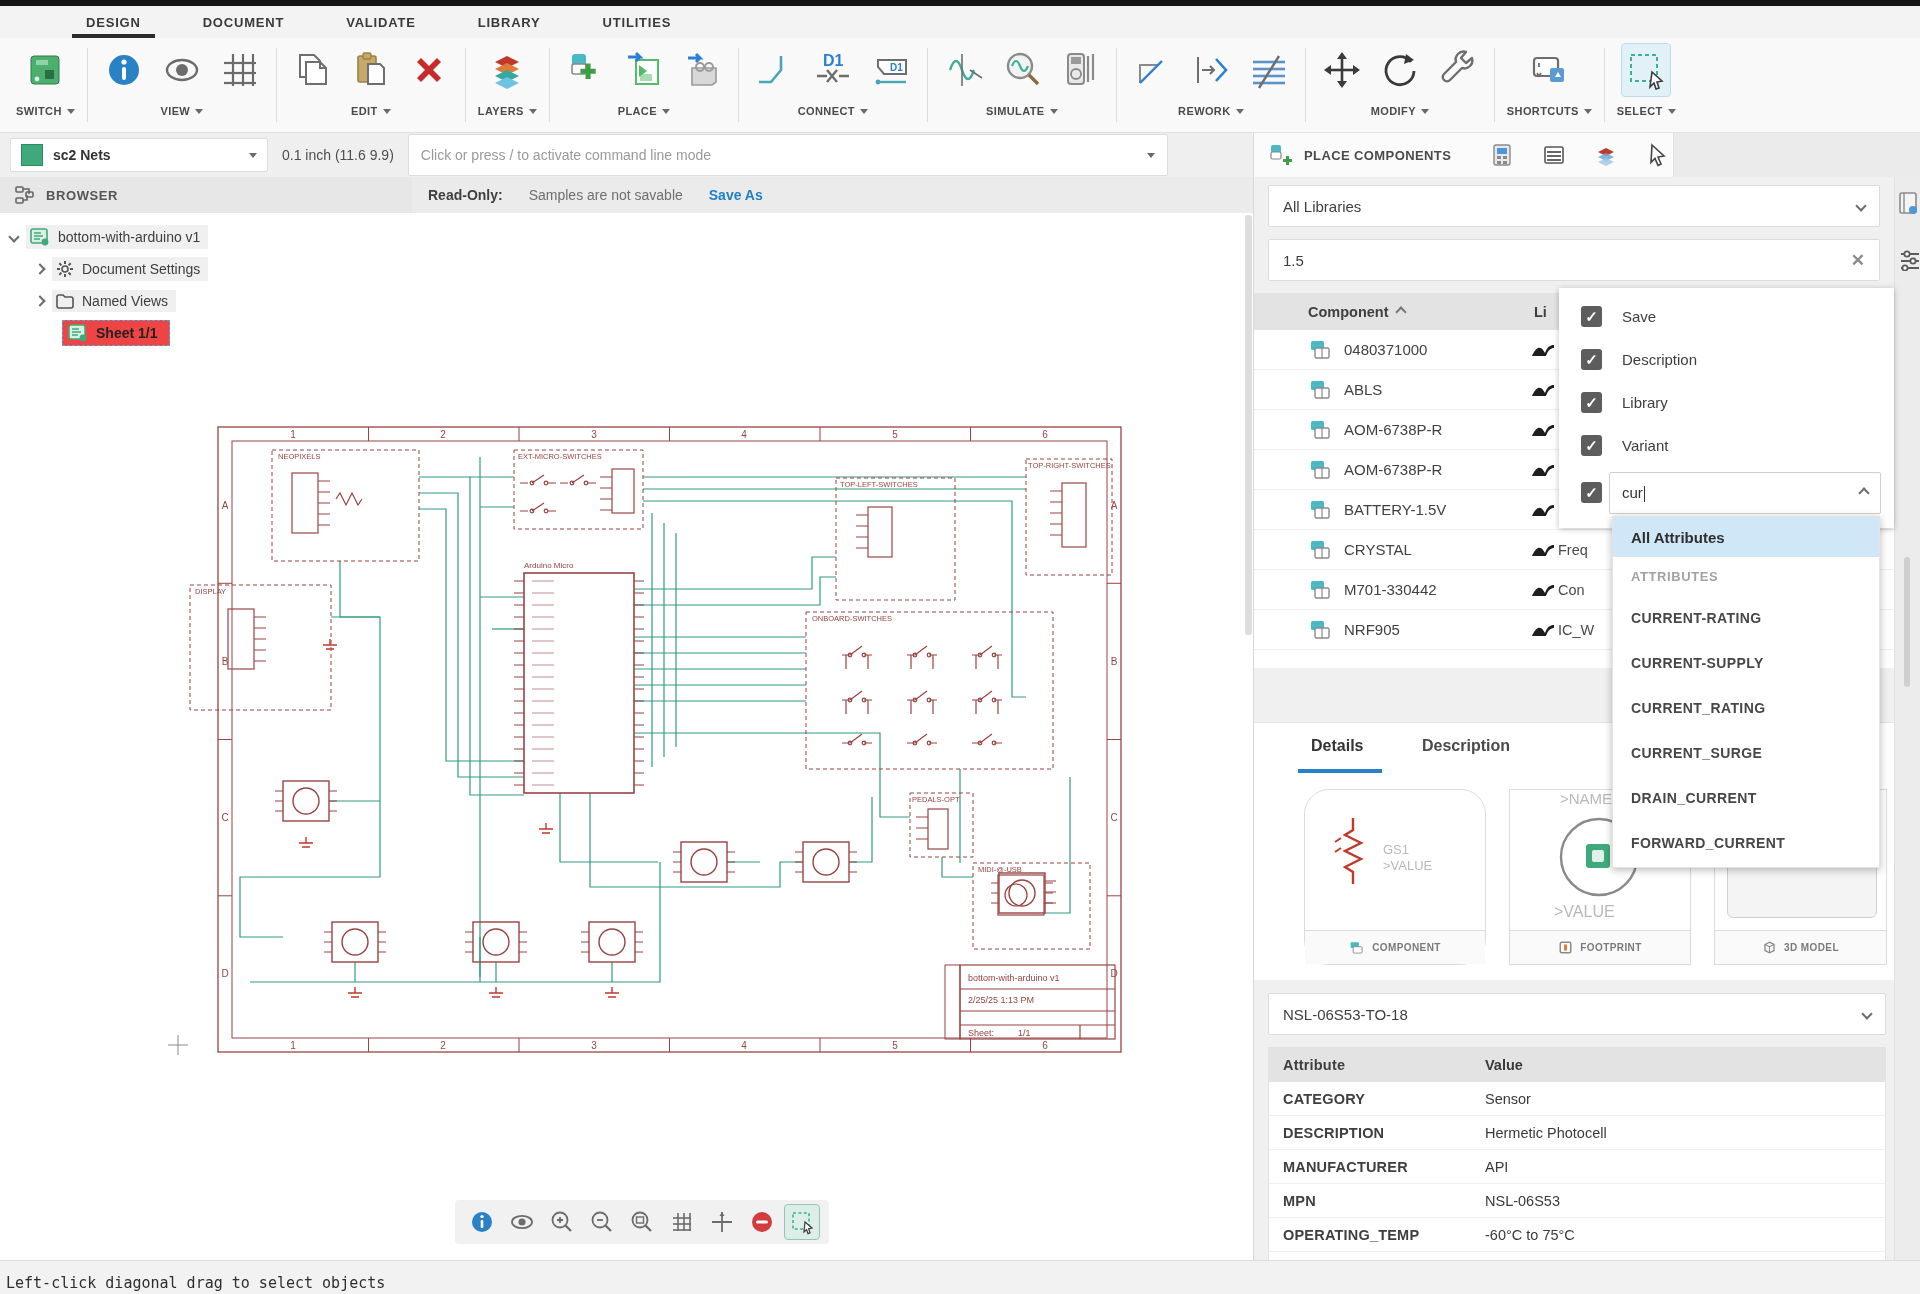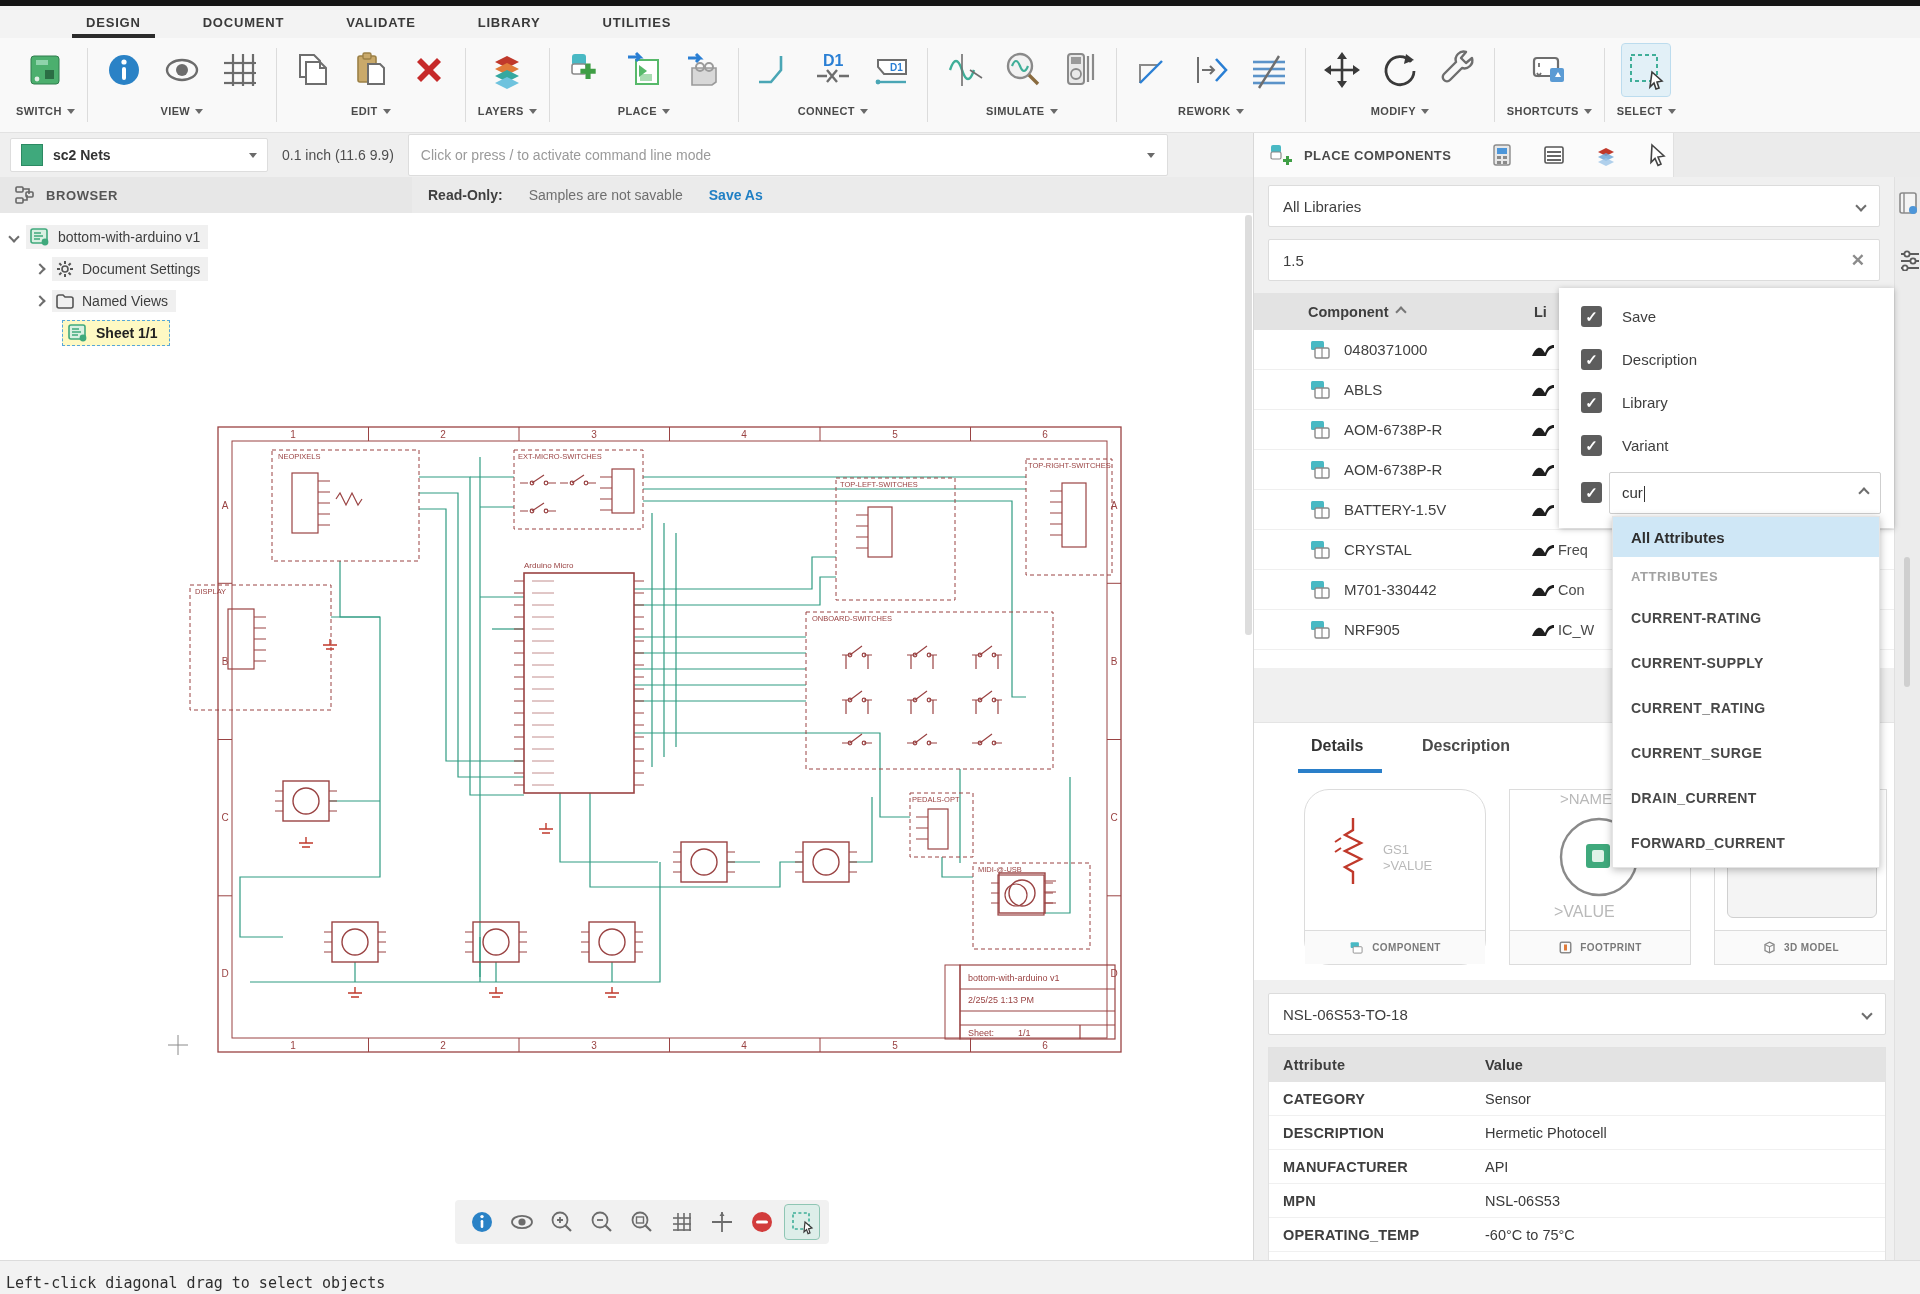--- a/index.html
+++ b/index.html
@@ -66,21 +66,21 @@
   #browser-head span { font-size:13px; font-weight:700; letter-spacing:.6px; color:#555; }
   #readonly { display:flex; align-items:center; gap:26px; padding-left:16px; font-size:14px; }
   #ro-label { font-weight:700; color:#3f3f3f; }
   #ro-msg { color:#6f6f6f; }
   #ro-action { color:#1f7fc4; font-weight:700; }
 
   #browser-tree { left:10px; top:44px; width:300px; }
   .trow { display:flex; align-items:center; gap:8px; height:32px; font-size:14px; color:#3e3e3e; }
   .trow .bg { background:rgba(238,238,238,.9); padding:3px 8px 3px 4px; display:flex; align-items:center; gap:8px; }
   .indent1 { margin-left:26px; } .indent2 { margin-left:52px; }
-  #sheet-item { background:#fef9c3; border:1px dashed #57a7d9; padding:3px 12px 3px 5px;
+  #sheet-item { background:#ef4444; border:1px dashed #57a7d9; padding:3px 12px 3px 5px;
     display:flex; align-items:center; gap:8px; font-weight:700; color:#222; }
 
   #schematic { left:0; top:0; }
 
   #canvas-toolbar { left:455px; top:1023px; height:44px; background:#f1f1f1; border-radius:4px;
     display:flex; align-items:center; gap:6px; padding:0 10px; }
   .cbtn { width:34px; height:34px; display:flex; align-items:center; justify-content:center; border-radius:3px; }
   .cbtn.active-tool { background:#ddeee9; outline:1px solid #8fc6b4; }
 
   #canvas-scroll { left:1245px; top:38px; width:7px; height:420px; background:#ddd; border-radius:3px; }

